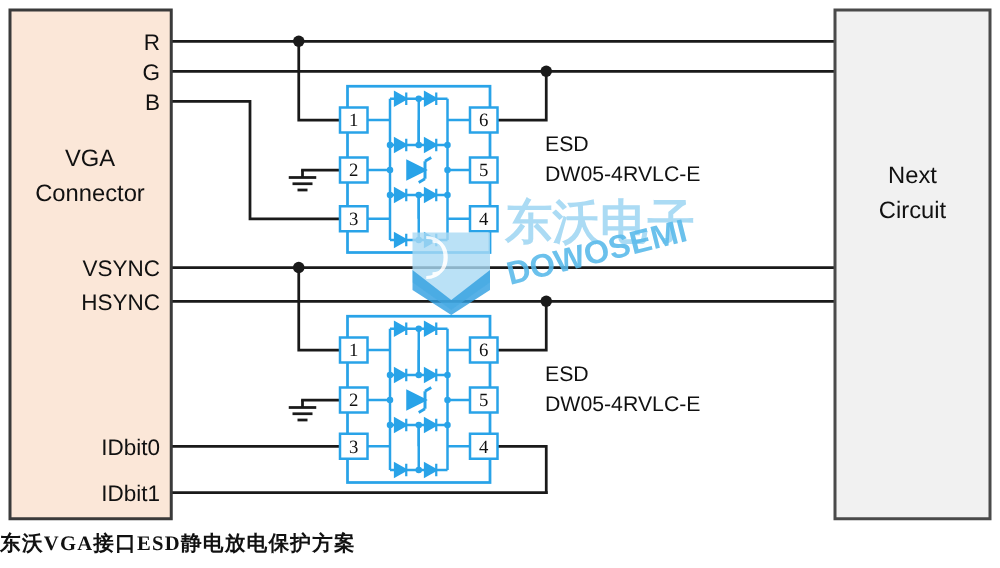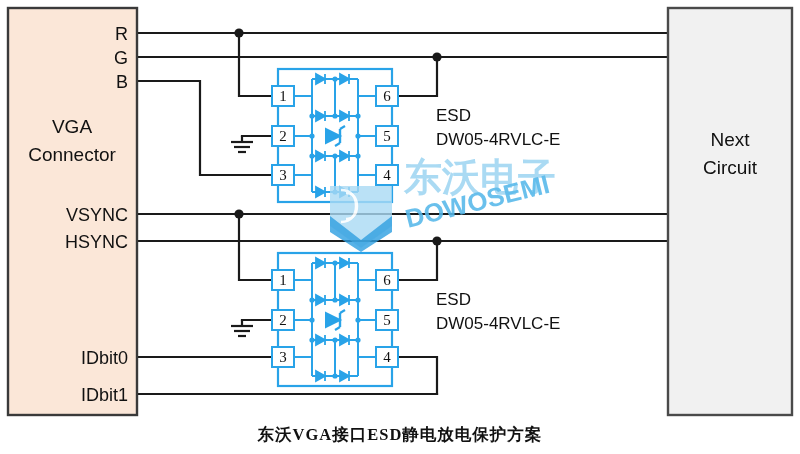--- a/index.html
+++ b/index.html
@@ -22,21 +22,20 @@
     left: 0;
     top: 0;
     width: 800px;
     height: 454px;
   }
   .caption {
     position: absolute;
     left: 0;
     top: 424px;
     width: 800px;
-    text-align: center;
     font-family: "Liberation Serif", "DejaVu Serif", serif;
     font-weight: bold;
     font-size: 16.5px;
     letter-spacing: 1px;
     color: #111111;
   }
 </style>
 </head>
 <body>
 

